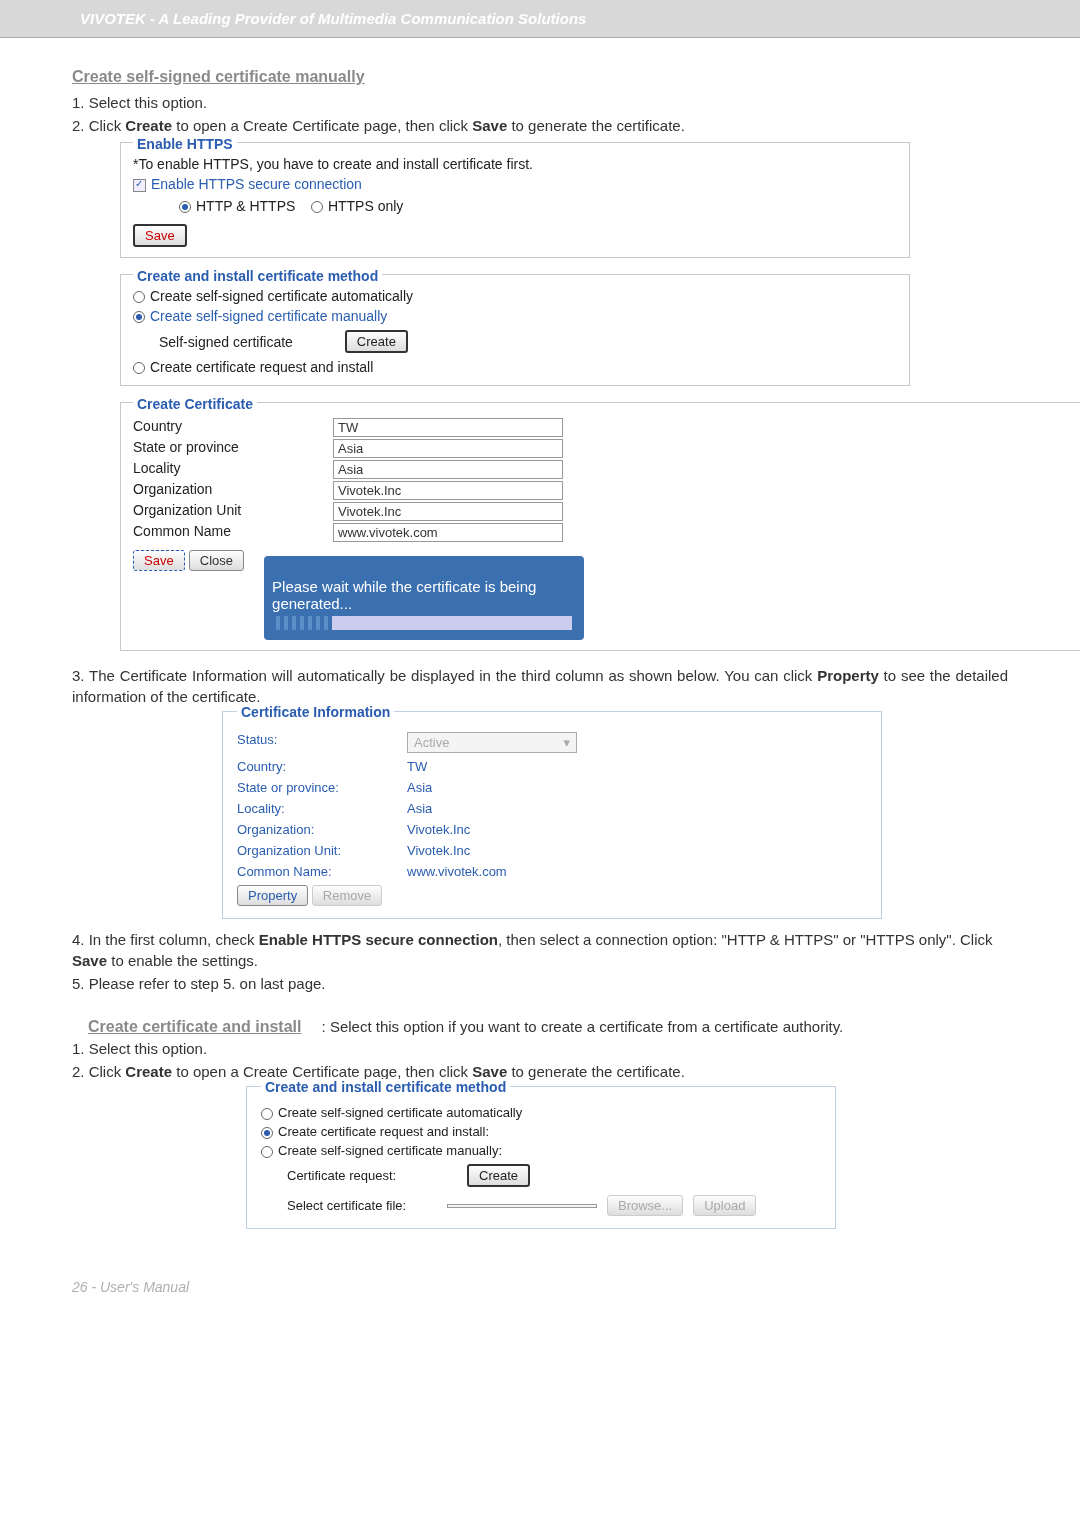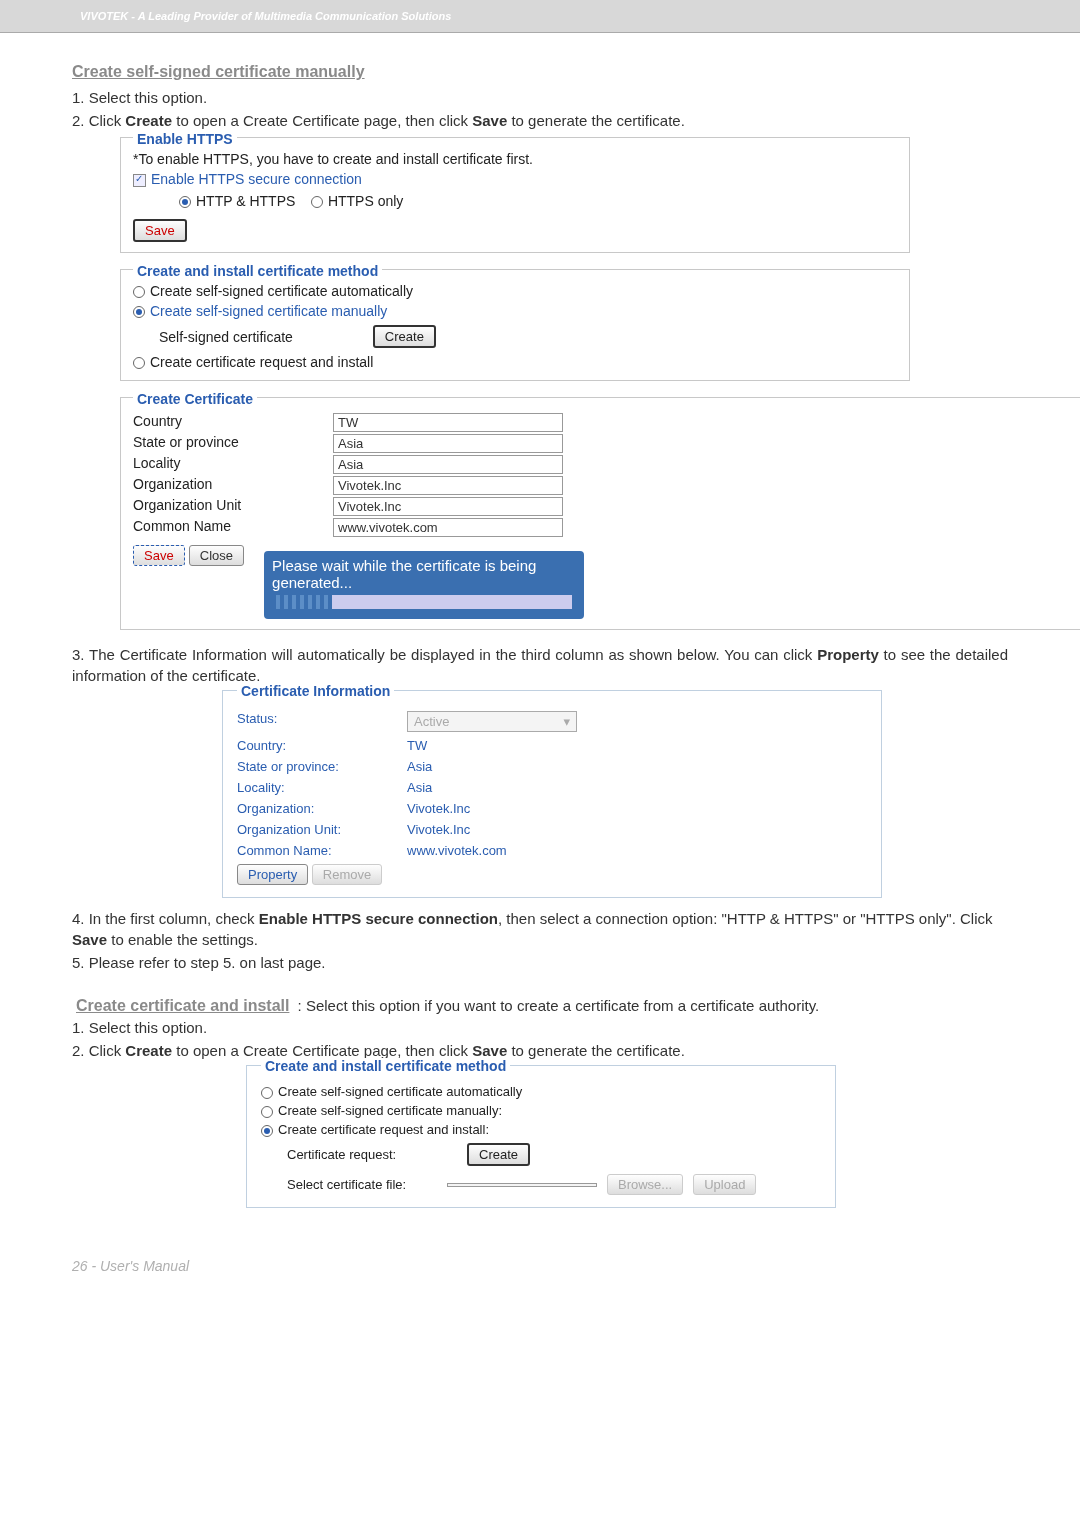--- a/index.html
+++ b/index.html
@@ -10,21 +10,21 @@
     margin: 0 auto;
     color: #333;
     font-size: 15px;
   }
   .header-bar {
     background: #d8d8d8;
     color: #fff;
     font-style: italic;
     font-weight: bold;
     padding: 10px 20px 10px 80px;
-    font-size: 11px;
+    font-size: 15px;
     border-bottom: 1px solid #aaa;
   }
   .content {
     padding: 30px 72px 30px 72px;
   }
   .section-title {
     color: #8a8a8a;
     font-weight: bold;
     text-decoration: underline;
     font-size: 16px;
@@ -58,21 +58,21 @@
   .btn {
     display:inline-block; border:1px solid #888; background:linear-gradient(#fefefe,#ddd);
     padding:2px 10px; font-size:13px; border-radius:3px; cursor:pointer;
   }
   .btn.sel { border:1px dashed #2a5db0; }
   .btn.dis { color:#aaa; border-color:#ccc; }
   .input-box { border:1px solid #999; padding:1px 4px; font-size:13px; width:230px; display:inline-block; background:#fff;}
   .row { display:flex; margin:2px 0; }
   .row .lbl { width:200px; }
   .toast {
-    background:#3a6fb0; color:#fff; padding:6px 8px 10px 8px; margin-top:6px;
+    background:#3a6fb0; color:#fff; padding:22px 8px 10px 8px; margin-top:6px;
     border-radius:4px; width:320px;
   }
   .progress { background:#cce; height:14px; width:300px; margin-top:4px; position:relative; }
   .progress .fill { background:repeating-linear-gradient(90deg,#3a6fb0,#3a6fb0 4px,#5c8ec7 4px,#5c8ec7 8px); width:60px; height:100%; }
   .para { text-align: justify; margin: 14px 0 2px 0; line-height:1.4; }
   .cert-info {
     border:1px solid #c0d0e0; margin:4px 0 10px 150px; width:660px; padding:8px 14px 12px 14px;
     font-size:13px; color:#2a5db0;
   }
   .cert-info .legend2 { color:#2a5db0; font-weight:bold; font-size:14px; display:inline-block; background:#fff; position:relative; top:-16px; padding:0 4px;}
@@ -115,21 +115,21 @@
   </div>
 
   <div class="ui-box" style="width:790px; margin-top:16px;">
     <span class="legend">Create and install certificate method</span>
     <div class="ui-text" style="margin-top:-10px;">
       <span class="radio"></span><span>Create self-signed certificate automatically</span>
     </div>
     <div class="ui-text blue" style="margin-top:4px;">
       <span class="radio sel"></span><span>Create self-signed certificate manually</span>
     </div>
-    <div class="ui-text" style="margin:6px 0 0 26px; display:flex; gap:80px; align-items:center;">
+    <div class="ui-text" style="margin:6px 0 0 26px; display:flex; gap:52px; align-items:center;">
       <span>Self-signed certificate</span>
       <span class="btn" style="border:2px solid #333;">Create</span>
     </div>
     <div class="ui-text" style="margin-top:6px;">
       <span class="radio"></span><span>Create certificate request and install</span>
     </div>
   </div>
 
   <div class="ui-box" style="width:1038px; margin-top:16px;">
     <span class="legend">Create Certificate</span>
@@ -217,33 +217,33 @@
       <span class="btn dis">Remove</span>
     </div>
   </div>
 
   <div class="step">
     4. In the first column, check <span class="bold">Enable HTTPS secure connection</span>, then select a connection option: "HTTP &amp; HTTPS" or "HTTPS only". Click <span class="bold">Save</span> to enable the settings.
   </div>
   <div class="step">5. Please refer to step 5. on last page.</div>
 
   <div style="margin-top:24px;">
-    <span class="section-title" style="margin:4px;">Create certificate and install</span><span> : Select this option if you want to create a certificate from a certificate authority.</span>
+    <span class="section-title" style="margin:16px;">Create certificate and install</span><span> : Select this option if you want to create a certificate from a certificate authority.</span>
   </div>
   <div class="step">1. Select this option.</div>
   <div class="step">
     <span>2. Click </span><span class="bold">Create</span><span> to open a Create Certificate page, then click </span><span class="bold">Save</span><span> to generate the certificate.</span>
   </div>
 
   <div class="method-box">
     <span class="legend3">Create and install certificate method</span>
     <div style="margin-top:-12px;">
       <div style="margin:4px 0;"><span class="radio"></span><span>Create self-signed certificate automatically</span></div>
+      <div style="margin:4px 0;"><span class="radio sel"></span><span>Create certificate request and install:</span></div>
       <div style="margin:4px 0;"><span class="radio"></span><span>Create self-signed certificate manually:</span></div>
-      <div style="margin:4px 0;"><span class="radio sel"></span><span>Create certificate request and install:</span></div>
       <div style="margin:6px 0 0 26px; display:flex; align-items:center; gap:30px;">
         <span style="width:150px;">Certificate request:</span>
         <span class="btn" style="border:2px solid #333;">Create</span>
       </div>
       <div style="margin:8px 0 0 26px; display:flex; align-items:center; gap:10px;">
         <span style="width:150px;">Select certificate file:</span>
         <span class="input-box" style="width:150px; background:#f4f4f4;"></span>
         <span class="btn dis">Browse...</span>
         <span class="btn dis">Upload</span>
       </div>

